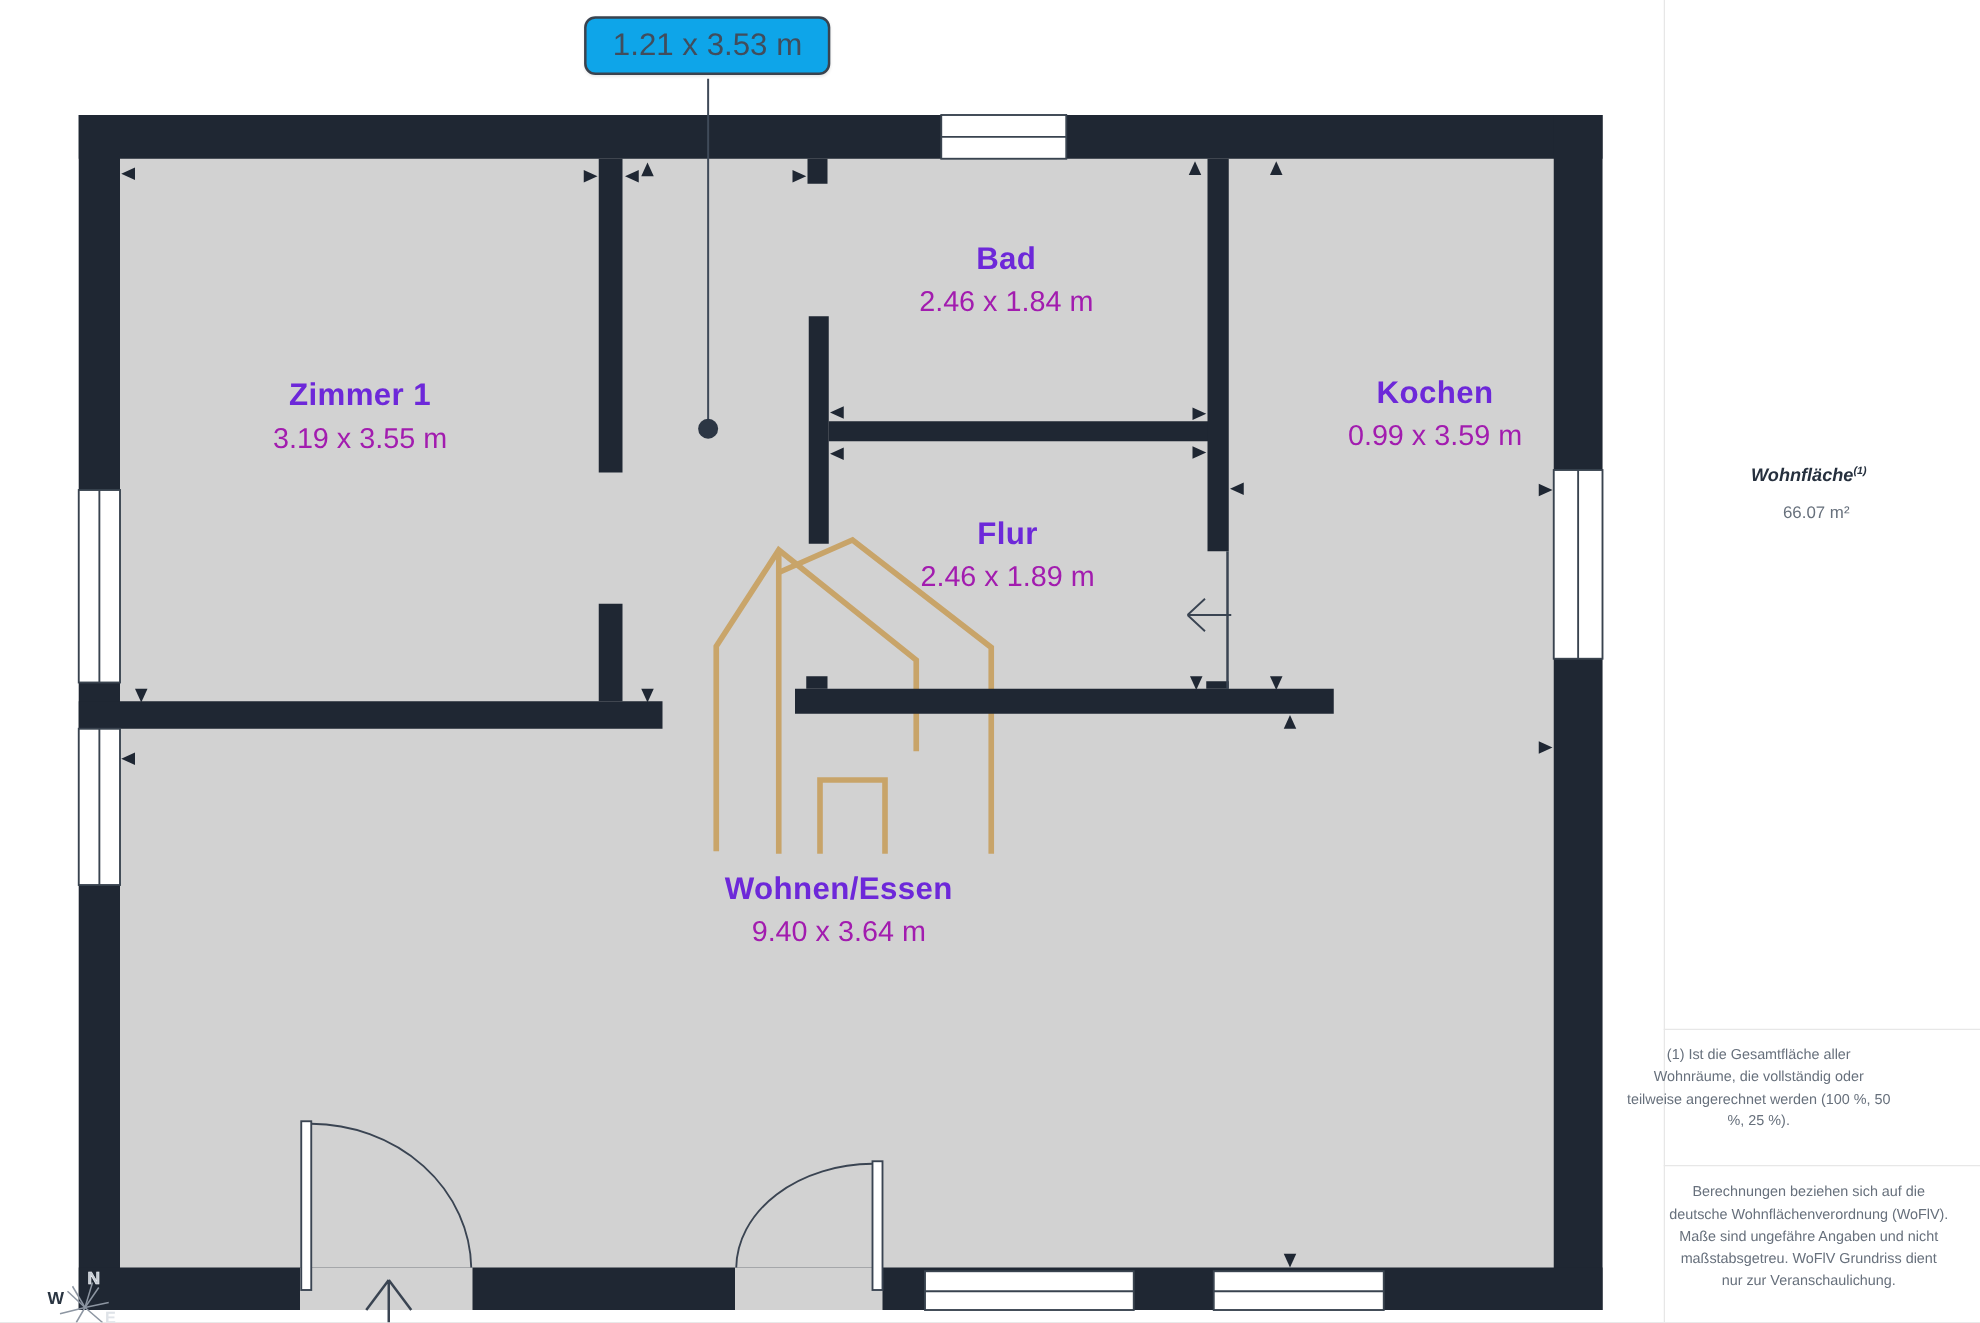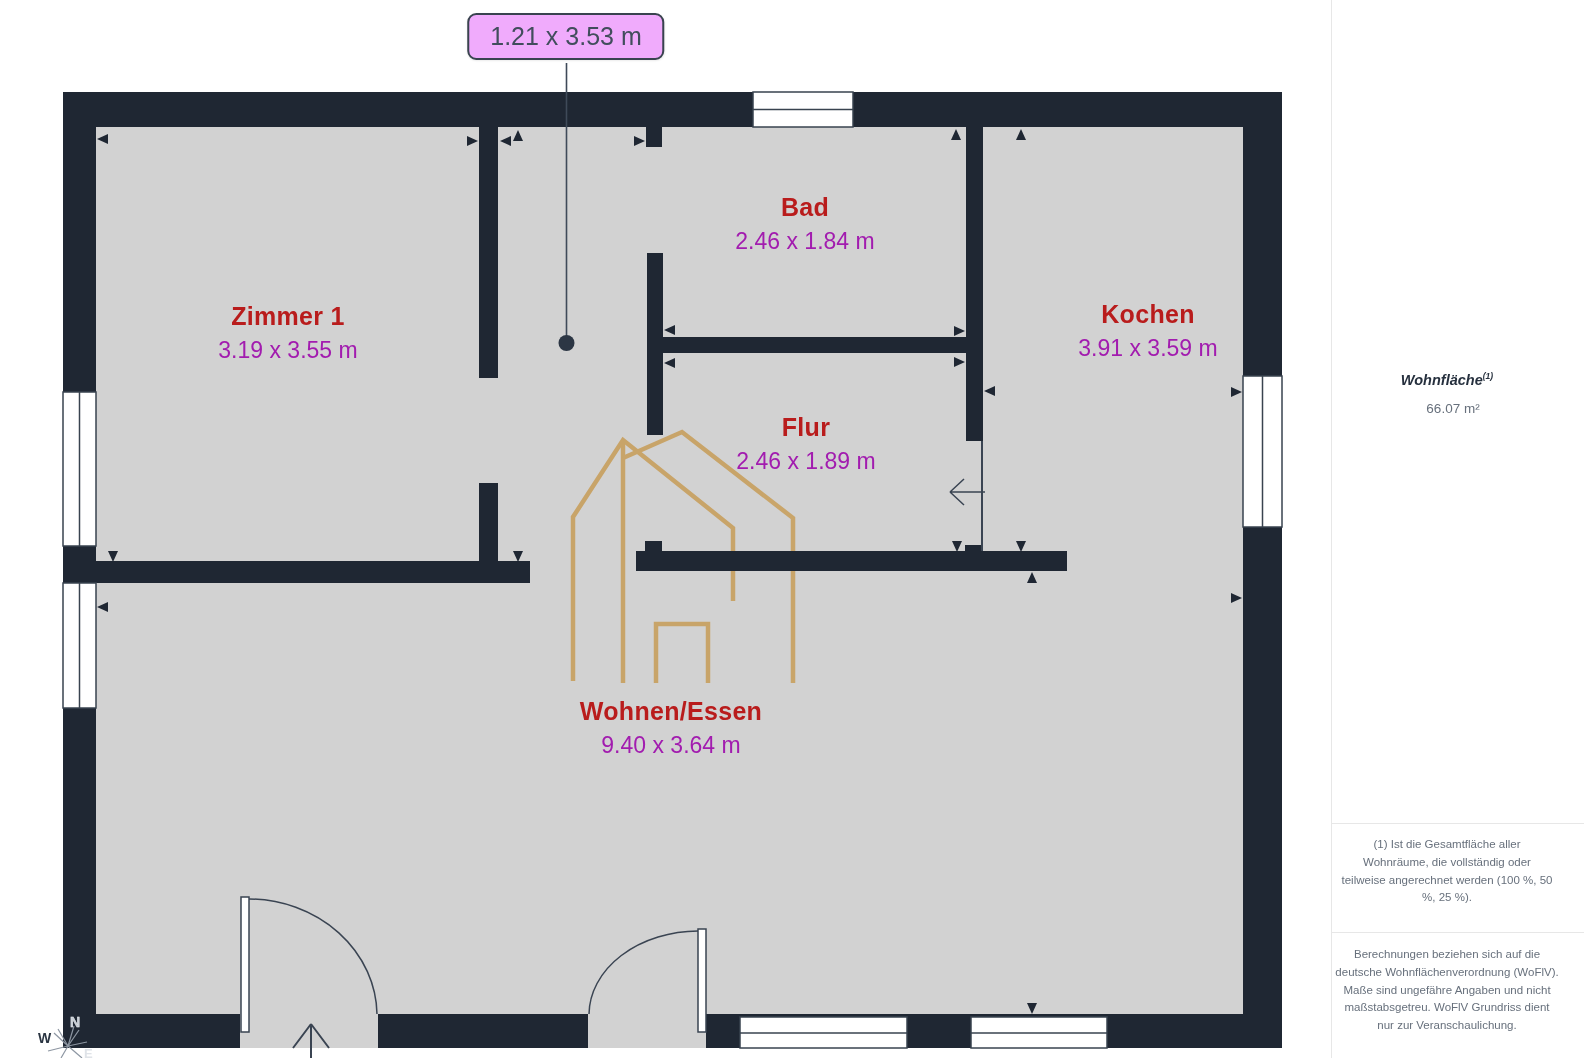--- a/index.html
+++ b/index.html
@@ -4,44 +4,44 @@
 <style>
   html,body{margin:0;padding:0;}
   body{
     width:1584px;height:1058px;position:relative;overflow:hidden;
     background:#ffffff;
     font-family:"Liberation Sans","DejaVu Sans",sans-serif;
   }
   .plan-svg{position:absolute;left:0;top:0;}
   
   .room{position:absolute;transform:translateX(-50%);text-align:center;white-space:nowrap;}
-  .room-name{font-size:25px;font-weight:700;color:#b91c1c;line-height:30px;letter-spacing:.3px;}
+  .room-name{font-size:25px;font-weight:700;color:#6d28d9;line-height:30px;letter-spacing:.3px;}
   .room-dims{font-size:23px;color:#a21caf;line-height:28px;margin-top:5px;}
   
   .callout{
     position:absolute;left:566px;top:13px;transform:translateX(-50%);
-    background:#f0abfc;border:2px solid #39434f;border-radius:9px;
+    background:#0ea5e9;border:2px solid #39434f;border-radius:9px;
     padding:7px 21px;font-size:25px;color:#414d5c;white-space:nowrap;
     box-shadow:0 1px 2px rgba(0,0,0,0.08);
   }
   
   .compass-letter{position:absolute;font-weight:700;}
   .compass-n{left:70px;top:1014px;font-size:14px;color:#c3cad3;-webkit-text-stroke:.5px #eef1f4;}
   .compass-w{left:38px;top:1030px;font-size:14px;color:#2a3542;}
   .compass-e{left:84px;top:1046px;font-size:13px;color:#dfe3e8;}
   
   .sidebar-divider-v{position:absolute;left:1331px;top:0;width:1px;height:1058px;background:#e7e7e7;}
   .sidebar-divider-h{position:absolute;left:1331px;width:253px;height:1px;background:#e7e7e7;}
   .hdiv1{top:823px;} .hdiv2{top:932px;}
   .area-block{position:absolute;left:1331px;top:371px;width:232px;text-align:center;}
   .area-label{font-size:14.5px;font-weight:700;color:#26303e;font-style:italic;}
   .area-label sup{font-size:8.5px;}
   .area-value{font-size:13.5px;color:#67707c;margin-top:13px;padding-left:12px;}
   .footnote{position:absolute;text-align:center;font-size:11.5px;line-height:1.55;color:#67707c;}
-  .footnote-1{left:1340px;top:836px;width:214px;}
+  .footnote-1{left:1300px;top:836px;width:214px;}
   .footnote-2{left:1335px;top:946px;width:224px;}
 </style>
 </head>
 <body>
 
 <svg class="plan-svg" width="1584" height="1058" viewBox="0 0 1584 1058">
 
   <rect x="63" y="92" width="1219" height="956" fill="#d2d2d2"></rect>
 
   <g stroke="#c8a264" stroke-width="4.5" fill="none" opacity="0.95">
@@ -166,21 +166,21 @@
 <div class="room" style="left:288px;top:301px">
   <div class="room-name">Zimmer 1</div>
   <div class="room-dims">3.19 x 3.55 m</div>
 </div>
 <div class="room" style="left:805px;top:192px">
   <div class="room-name">Bad</div>
   <div class="room-dims">2.46 x 1.84 m</div>
 </div>
 <div class="room" style="left:1148px;top:299px">
   <div class="room-name">Kochen</div>
-  <div class="room-dims">3.91 x 3.59 m</div>
+  <div class="room-dims">0.99 x 3.59 m</div>
 </div>
 <div class="room" style="left:806px;top:412px">
   <div class="room-name">Flur</div>
   <div class="room-dims">2.46 x 1.89 m</div>
 </div>
 <div class="room" style="left:671px;top:696px">
   <div class="room-name">Wohnen/Essen</div>
   <div class="room-dims">9.40 x 3.64 m</div>
 </div>
 

